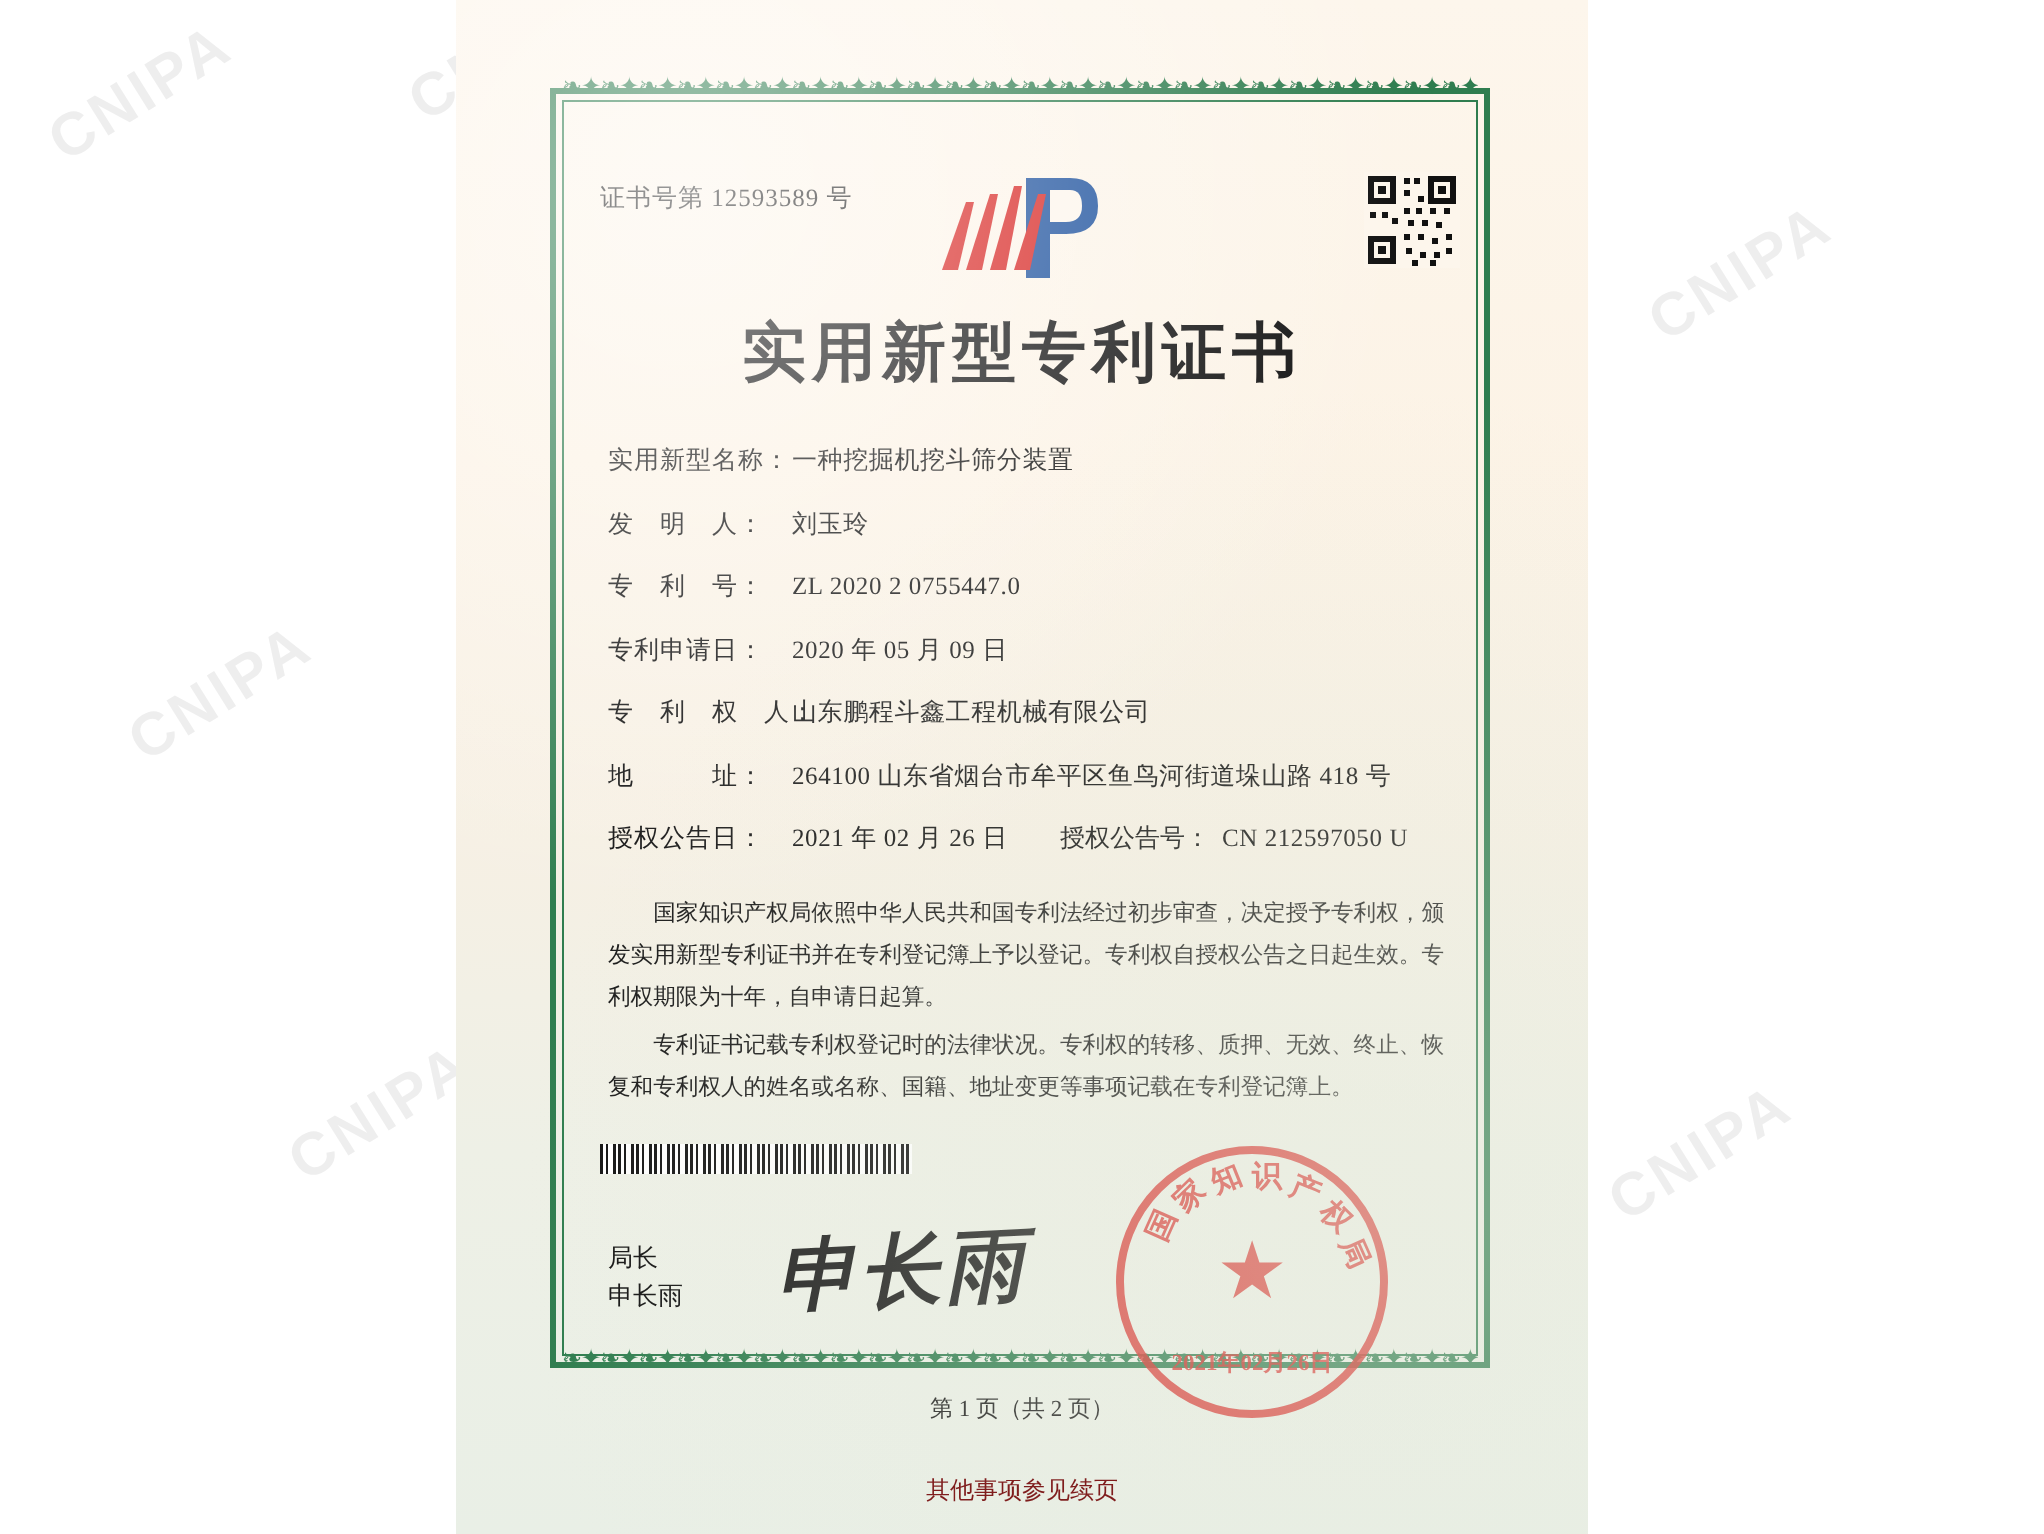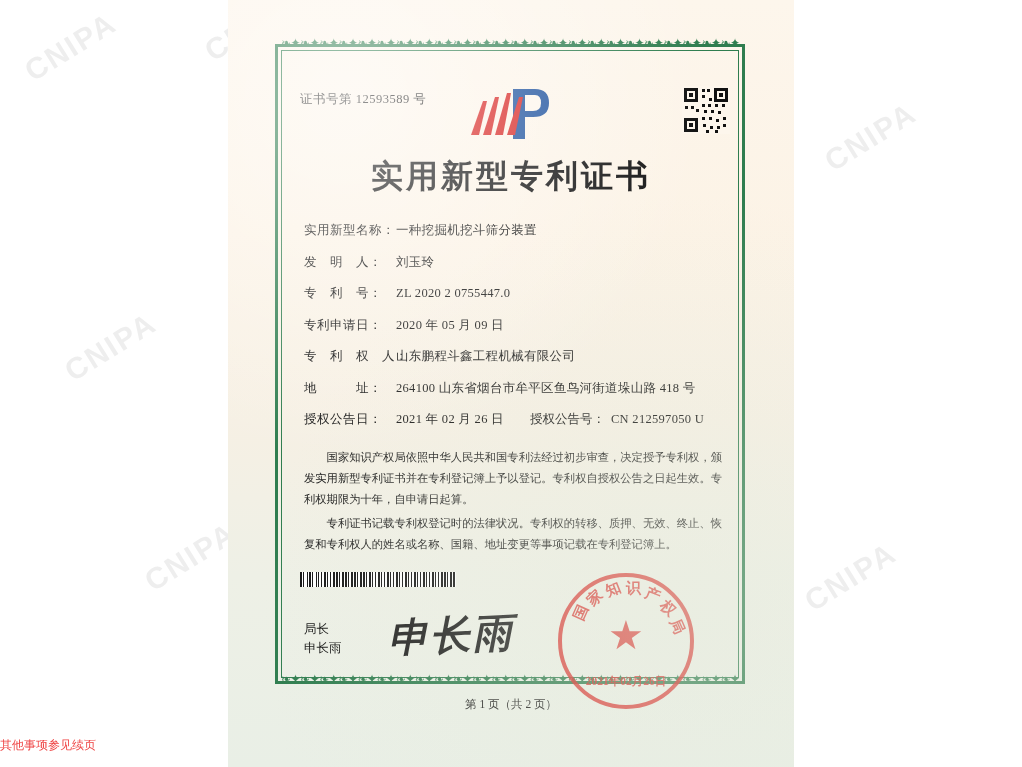--- a/index.html
+++ b/index.html
@@ -296,22 +296,23 @@
     top: 697px;
     text-align: center;
     font-size: 11.5px;
     color: #1a1a1a;
   }
   .extra-footer {
     position: absolute;
     left: 0;
     right: 0;
     top: 737px;
+    text-align: center;
     font-size: 12px;
-    color: #ef4444;
+    color: #7f1d1d;
   }
 </style>
 </head>
 <body>
 
 <div id="page">
 
   <div class="watermark-layer">
     <div class="wm" style="left:20px; top:30px;">CNIPA</div>
     <div class="wm" style="left:200px; top:10px;">CNIPA</div>

